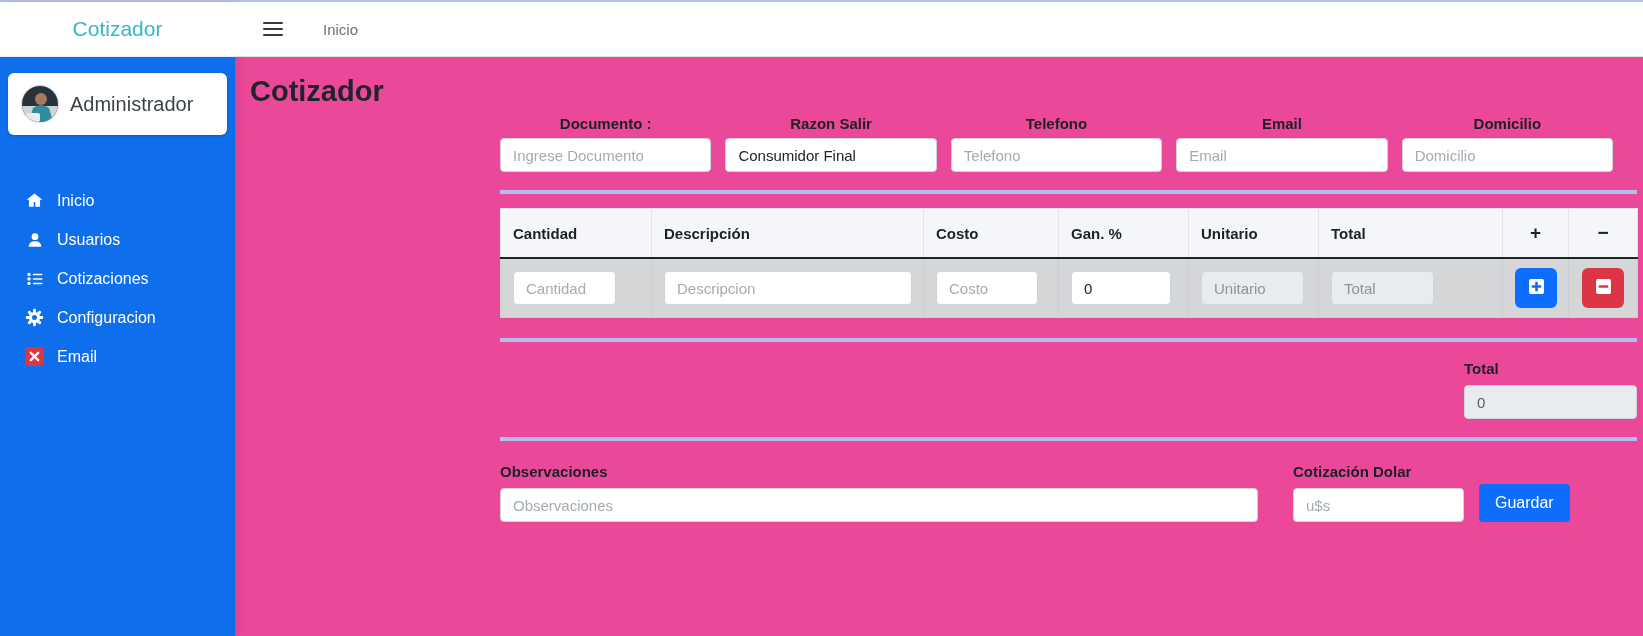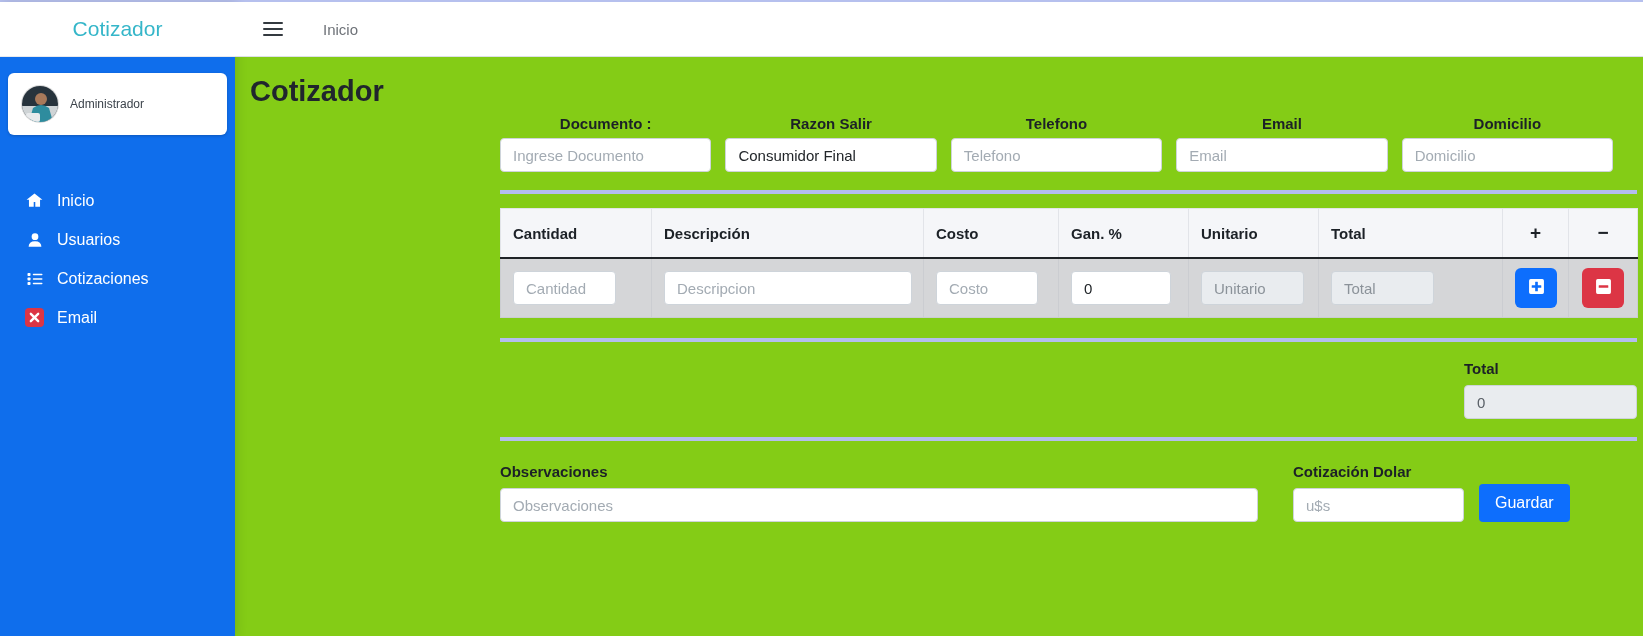--- a/index.html
+++ b/index.html
@@ -2,35 +2,35 @@
 <html><head>
 <meta charset="utf-8">
 <style>
   * { box-sizing: border-box; }
   html,body { margin:0; padding:0; }
   body {
     width:1643px; height:636px; overflow:hidden;
     font-family:"Liberation Sans", sans-serif;
     background:#f0f2f7;
   }
-  .app { position:relative; width:1643px; height:636px; background:#84cc16;
+  .app { position:relative; width:1643px; height:636px; background:#ec4899;
          border-top:2px solid #b6c0ee; }
 
   
   .sidebar { position:absolute; left:0; top:0; width:235px; height:100%;
              background:#0f6eec; box-shadow:2px 0 10px rgba(0,0,0,.12); }
   .brand { height:55px; background:#fff; display:flex; align-items:center;
            justify-content:center; font-size:21px; color:#35b6c9;
            border-bottom:1px solid #e8eaee; cursor:pointer; }
   .user-card { margin:16px 8px 0 8px; background:#fff; border-radius:6px;
                padding:13px 14px; display:flex; align-items:center; gap:12px;
                box-shadow:0 1px 3px rgba(0,0,0,.2); }
   .avatar { width:36px; height:36px; border-radius:50%; overflow:hidden; flex:0 0 36px;
             box-shadow:0 0 0 1px rgba(0,0,0,.15); }
-  .user-name { font-size:12px; color:#3c434b;text-align:center; }
+  .user-name { font-size:20px; color:#3c434b;text-align:center; }
   .nav { margin-top:46px; }
   .nav-item { display:flex; align-items:center; gap:13px; padding:10px 25px;
               color:#fff; font-size:16px; cursor:pointer; }
   .nav-icon { width:19px; height:19px; display:inline-flex; align-items:center;
               justify-content:center; flex:0 0 19px; }
   .exit-badge { width:19px; height:19px; background:#dc3545; border-radius:4px;
                 display:flex; align-items:center; justify-content:center; }
 
   
   .topbar { position:absolute; left:235px; right:0; top:0; height:55px;
@@ -132,20 +132,35 @@
           <svg width="18" height="18" viewBox="0 0 24 24" fill="#fff">
             <rect x="2" y="4" width="4" height="4" rx="1"></rect>
               <rect x="9" y="5" width="13" height="2" rx="1"></rect>
             <rect x="2" y="10" width="4" height="4" rx="1"></rect>
               <rect x="9" y="11" width="13" height="2" rx="1"></rect>
             <rect x="2" y="16" width="4" height="4" rx="1"></rect>
               <rect x="9" y="17" width="13" height="2" rx="1"></rect>
           </svg>
         </span>
         <span>Cotizaciones</span>
+      </div>
+      <div class="nav-item">
+        <span class="nav-icon">
+          <svg width="19" height="19" viewBox="0 0 24 24">
+            <g fill="#fff">
+              <circle cx="12" cy="12" r="7"></circle>
+              <rect x="10.2" y="1" width="3.6" height="22" rx="1.4"></rect>
+              <rect x="1" y="10.2" width="22" height="3.6" rx="1.4"></rect>
+              <rect x="10.2" y="1" width="3.6" height="22" rx="1.4" transform="rotate(45 12 12)"></rect>
+              <rect x="10.2" y="1" width="3.6" height="22" rx="1.4" transform="rotate(-45 12 12)"></rect>
+            </g>
+            <circle cx="12" cy="12" r="3.2" fill="#0f6eec"></circle>
+          </svg>
+        </span>
+        <span>Configuracion</span>
       </div>
       <div class="nav-item">
         <span class="nav-icon">
           <span class="exit-badge">
             <svg width="11" height="11" viewBox="0 0 12 12">
               <path d="M2 2 L10 10 M10 2 L2 10" stroke="#fff" stroke-width="2.6" stroke-linecap="round"></path>
             </svg>
           </span>
         </span>
         <span>Email</span>

